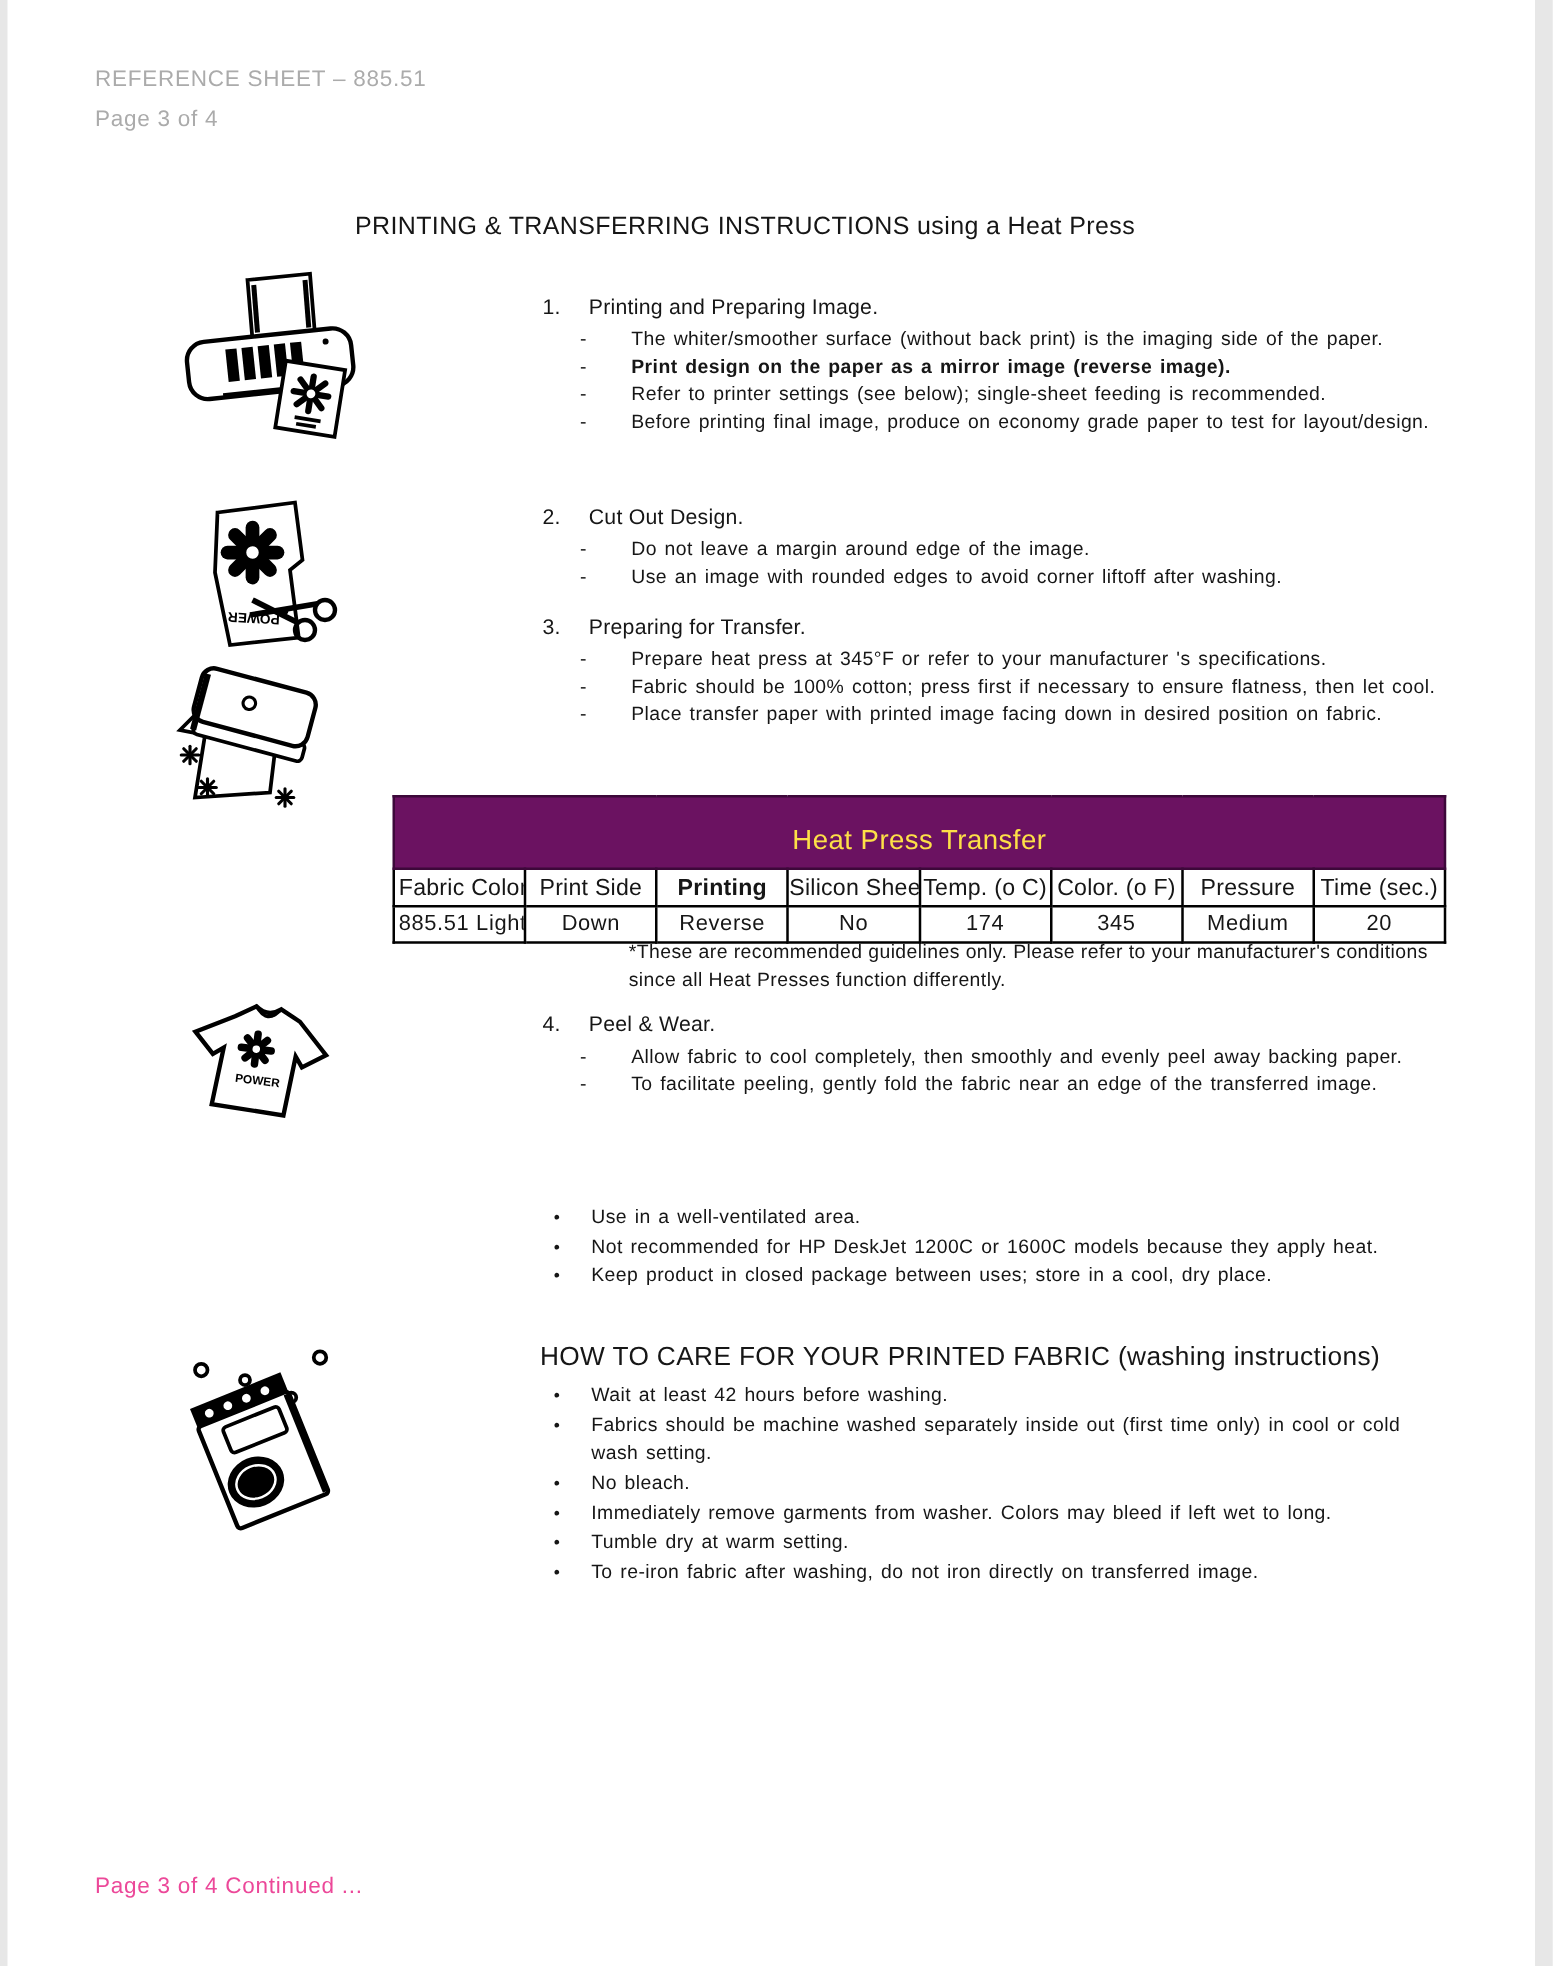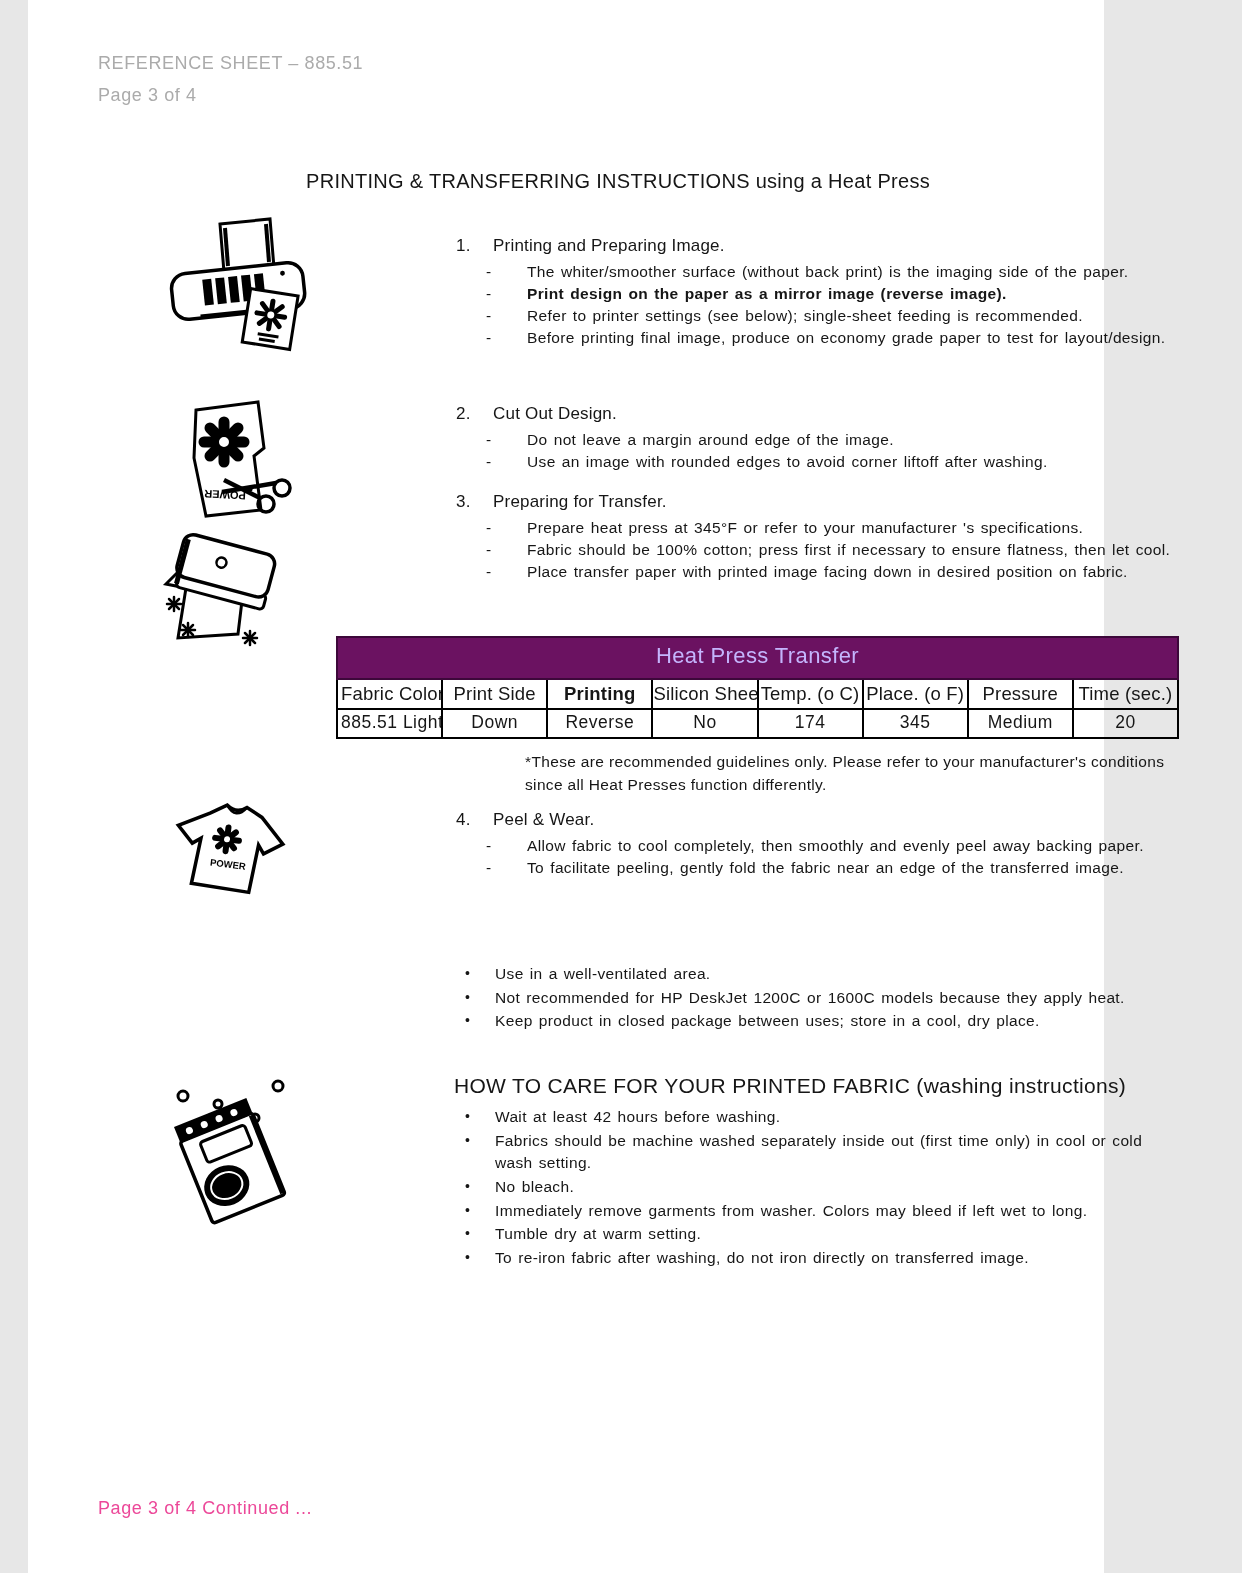--- a/index.html
+++ b/index.html
@@ -4,21 +4,21 @@
 <style>
   html,body { margin:0; padding:0; }
   body {
     background:#e7e7e7;
     font-family:"Liberation Sans", sans-serif;
     color:#161616;
     -webkit-font-smoothing:antialiased;
   }
   .viewport { position:relative; width:1242px; height:1573px; background:#e7e7e7; overflow:hidden; }
   .page {
-    position:absolute; left:28px; top:0; width:1076px; height:1573px;
+    position:absolute; left:6px; top:0; width:1222px; height:1573px;
     background:#ffffff;
   }
   .abs { position:absolute; }
 
   
   .doc-header { left:70px; top:48px; font-size:18px; line-height:1.75; letter-spacing:0.6px; }
   .doc-footer { left:70px; top:1498px; font-size:18px; letter-spacing:0.6px; }
 
   
   .page-title { left:278px; top:170px; font-size:20px; letter-spacing:0.3px; }
@@ -35,22 +35,22 @@
 
   .pos-step1 { left:428px; top:236px; }
   .pos-step2 { left:428px; top:404px; }
   .pos-step3 { left:428px; top:492px; }
   .pos-step4 { left:428px; top:810px; }
 
   
   .table-wrap { left:308px; top:636px; width:843px; }
   table { border-collapse:collapse; width:100%; table-layout:fixed; }
   .t-title {
-    color:#c4b5fd; text-align:center; font-size:22px;
-    padding:5px 0 9px 0; letter-spacing:0.4px;
+    color:#fde047; text-align:center; font-size:22px;
+    padding:21px 0 9px 0; letter-spacing:0.4px;
     border:2px solid #3d083a;
   }
   th, td.data {
     border:2px solid #000; font-weight:400; text-align:center;
     white-space:nowrap; overflow:hidden;
   }
   th { font-size:18.5px; padding:3px 0; letter-spacing:0.2px; }
   td.data { font-size:17.5px; padding:2px 0 4px 0; letter-spacing:0.5px; }
   th.first, td.data.first { text-align:left; padding-left:3px; }
 
@@ -269,21 +269,21 @@
         <thead>
           <tr>
               <td class="t-title" id="table-title" colspan="8" style="background: rgb(107, 18, 97);">Heat Press Transfer</td>
             </tr>
           <tr id="table-head-row">
               <th class="first" style="width: 13.6%; margin-top: 44px;">Fabric Color</th>
               <th style="width: 11.3%;">Print Side</th>
               <th style="width: 9.5%; font-weight: bold;">Printing</th>
               <th style="width: 14.8%;">Silicon Sheet</th>
               <th style="width: 13.7%; margin-top: 17px;">Temp. (o C)</th>
-              <th style="width: 13.6%;">Place. (o F)</th>
+              <th style="width: 13.6%;">Color. (o F)</th>
               <th style="width: 10%;">Pressure</th>
               <th style="width: 13.5%;">Time (sec.)</th>
             </tr>
         </thead>
         <tbody>
           <tr id="table-data-row">
               <td class="data first">885.51 Light</td>
               <td class="data">Down</td>
               <td class="data">Reverse</td>
               <td class="data">No</td>

